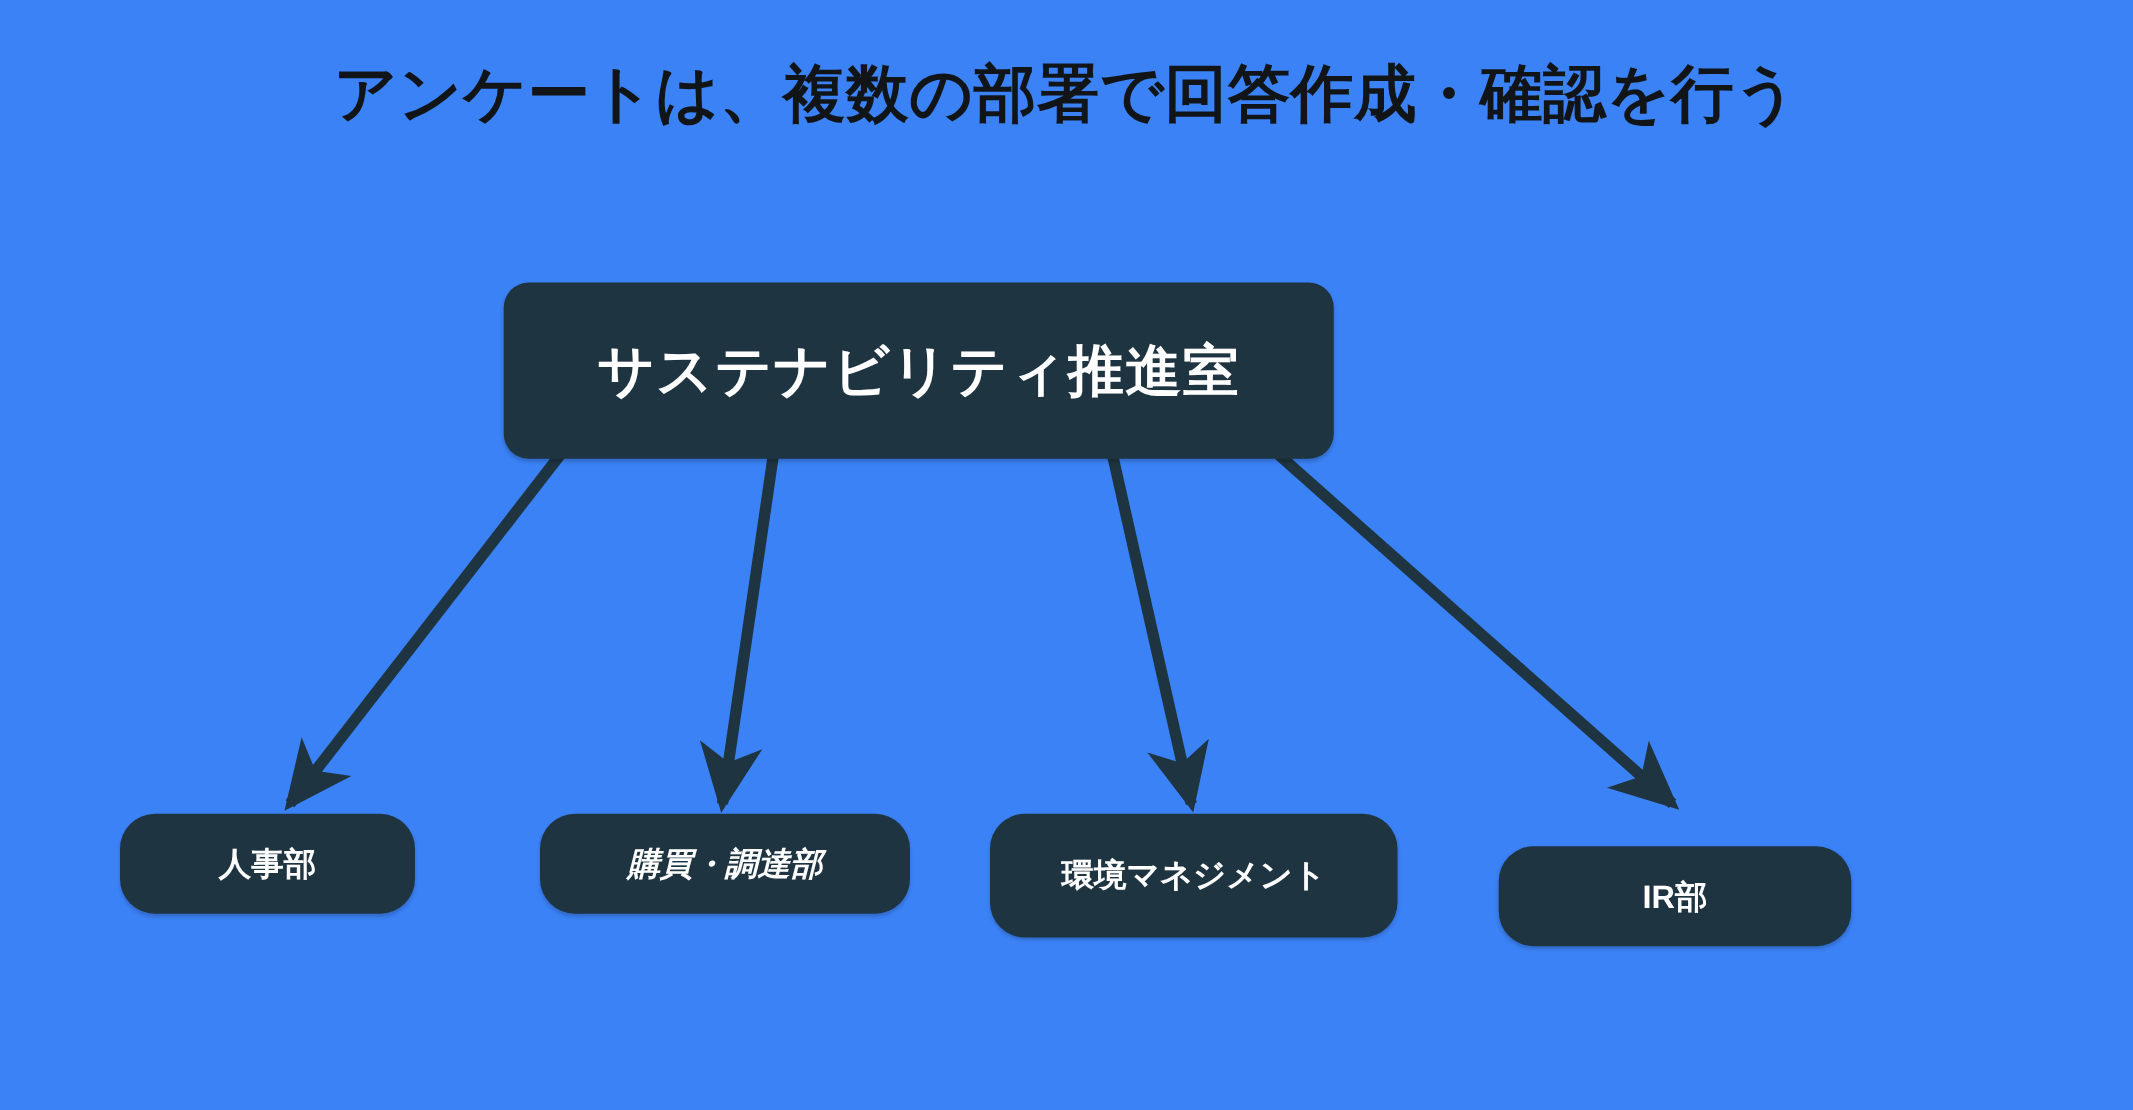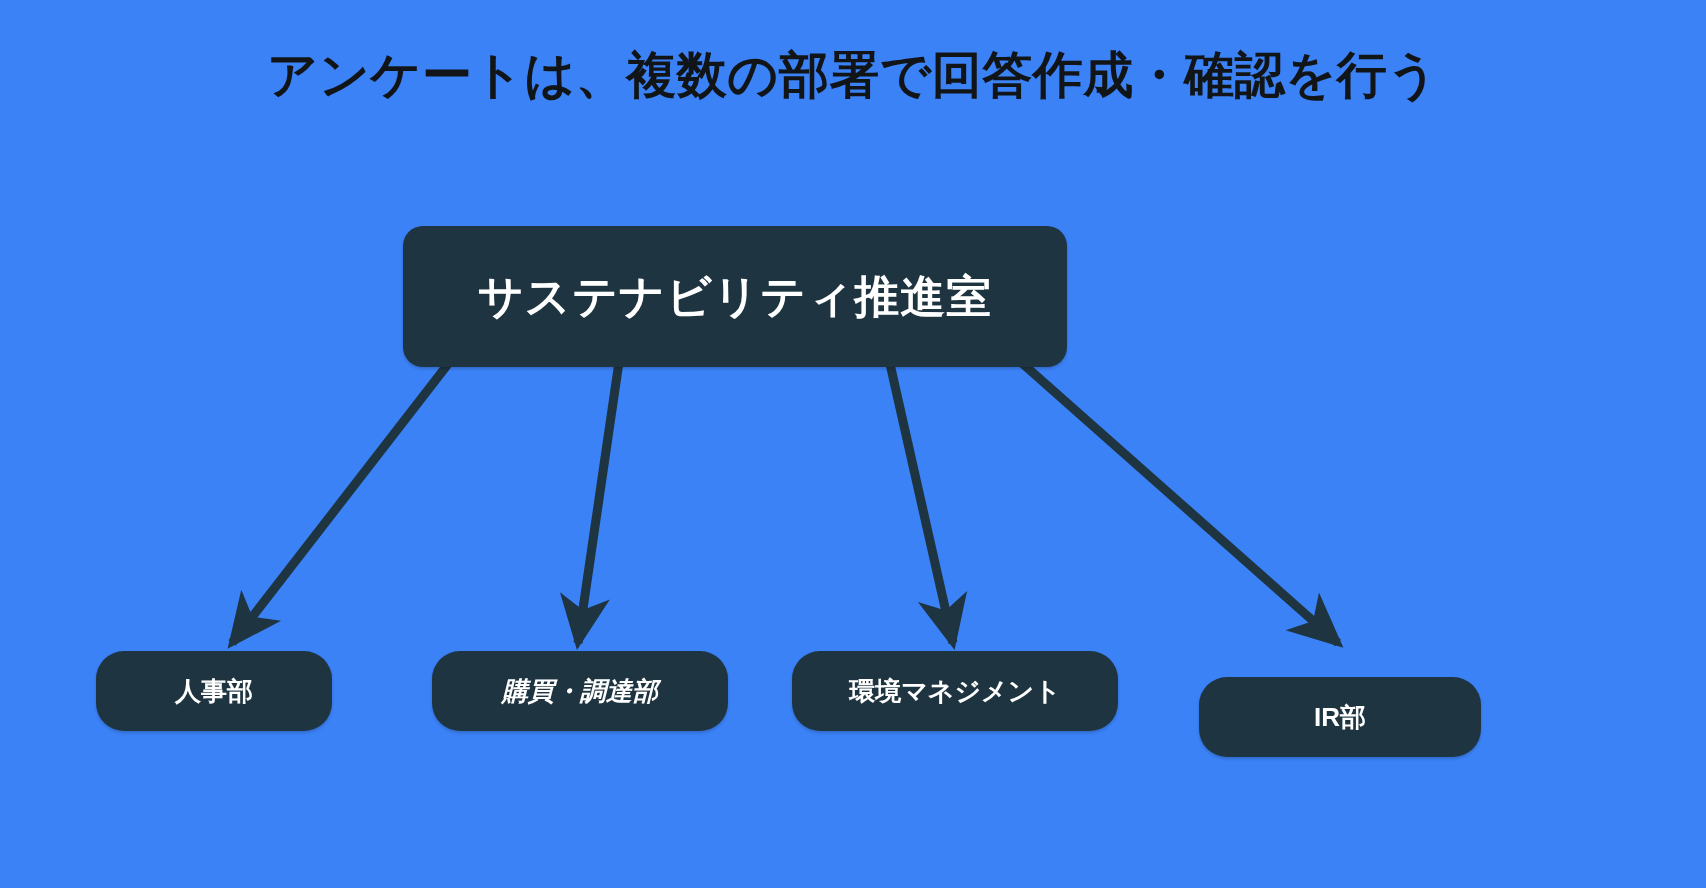--- a/index.html
+++ b/index.html
@@ -62,21 +62,21 @@
     left: 403px;
     top: 226px;
     width: 664px;
     height: 141px;
     border-radius: 20px;
   }
   #node-center .node-label { font-size: 45px; letter-spacing: 1px; }
 
   #node-hr      { left: 96px;   top: 651px; width: 236px; height: 80px; }
   #node-proc    { left: 432px;  top: 651px; width: 296px; height: 80px; font-style: italic; }
-  #node-env     { left: 792px;  top: 651px; width: 326px; height: 80px; }
+  #node-env     { left: 792px;  top: 651px; width: 326px; height: 99px; }
   #node-ir      { left: 1199px; top: 677px; width: 282px; height: 80px; }
 
   #node-hr .node-label,
   #node-proc .node-label,
   #node-env .node-label,
   #node-ir .node-label { font-size: 26px; }
 </style>
 </head>
 <body>
 

